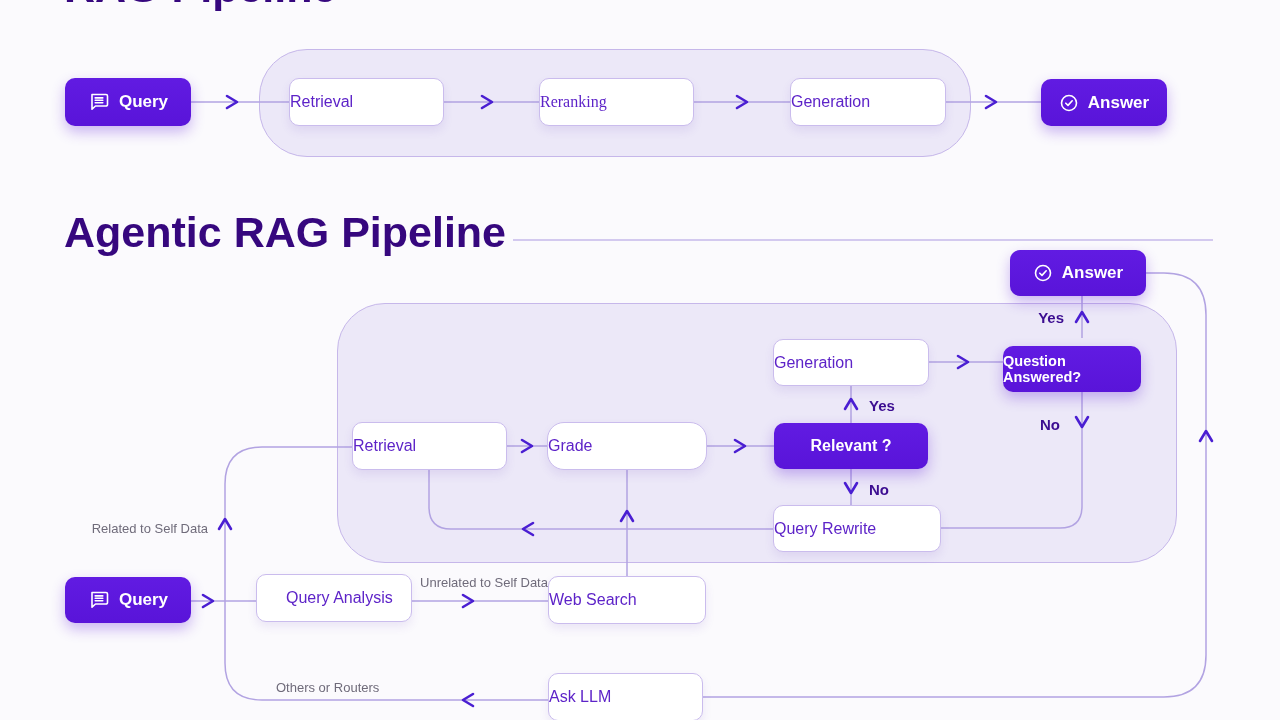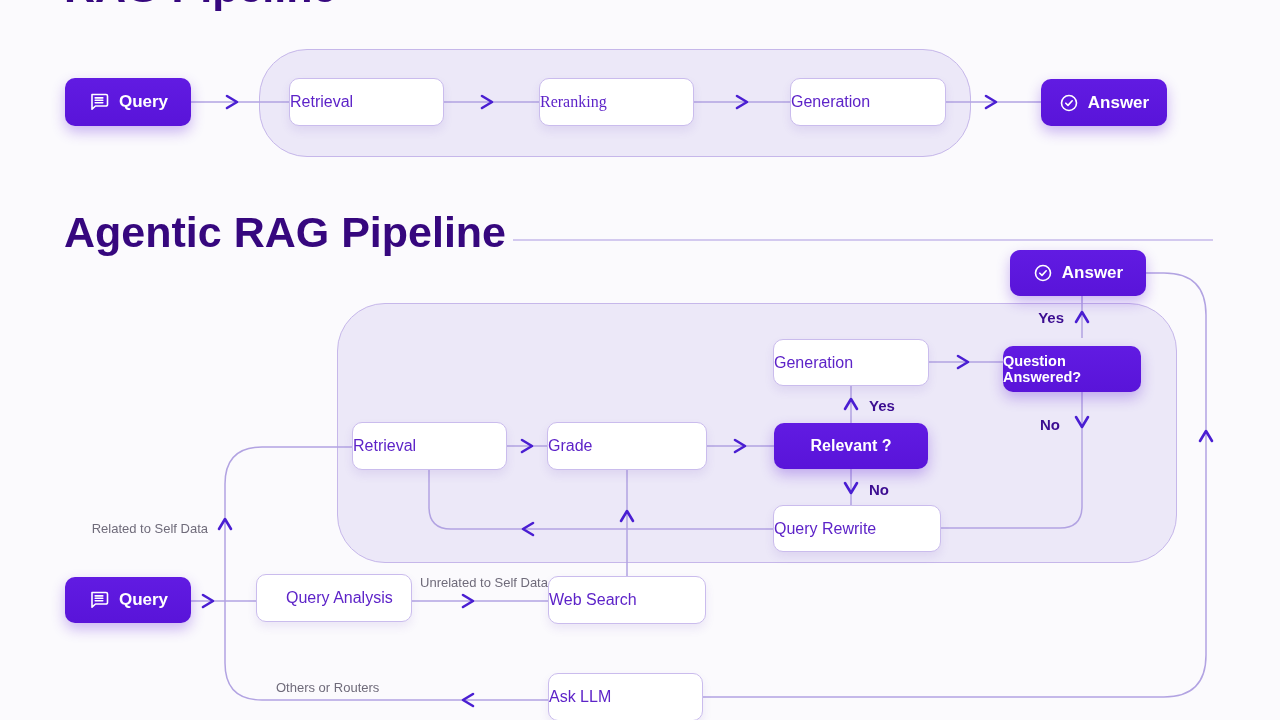--- a/index.html
+++ b/index.html
@@ -172,21 +172,21 @@
     <span>Question Answered?</span>
   </div>
 
   <div class="node" style="left:773px;top:339px;width:156px;height:47px;">
     <span>Generation</span>
   </div>
 
   <div class="node" style="left:352px;top:422px;width:155px;height:48px;">
     <span>Retrieval</span>
   </div>
-  <div class="node" style="left:547px;top:422px;width:160px;height:48px;">
+  <div class="node" style="left:547px;top:422px;width:160px;height:48px;border-radius:17px;">
     <span>Grade</span>
   </div>
   <div class="pill" style="left:774px;top:423px;width:154px;height:46px;font-size:16px;">
     <span>Relevant ?</span>
   </div>
 
   <div class="node" style="left:773px;top:505px;width:168px;height:47px;">
     <span>Query Rewrite</span>
   </div>
 

